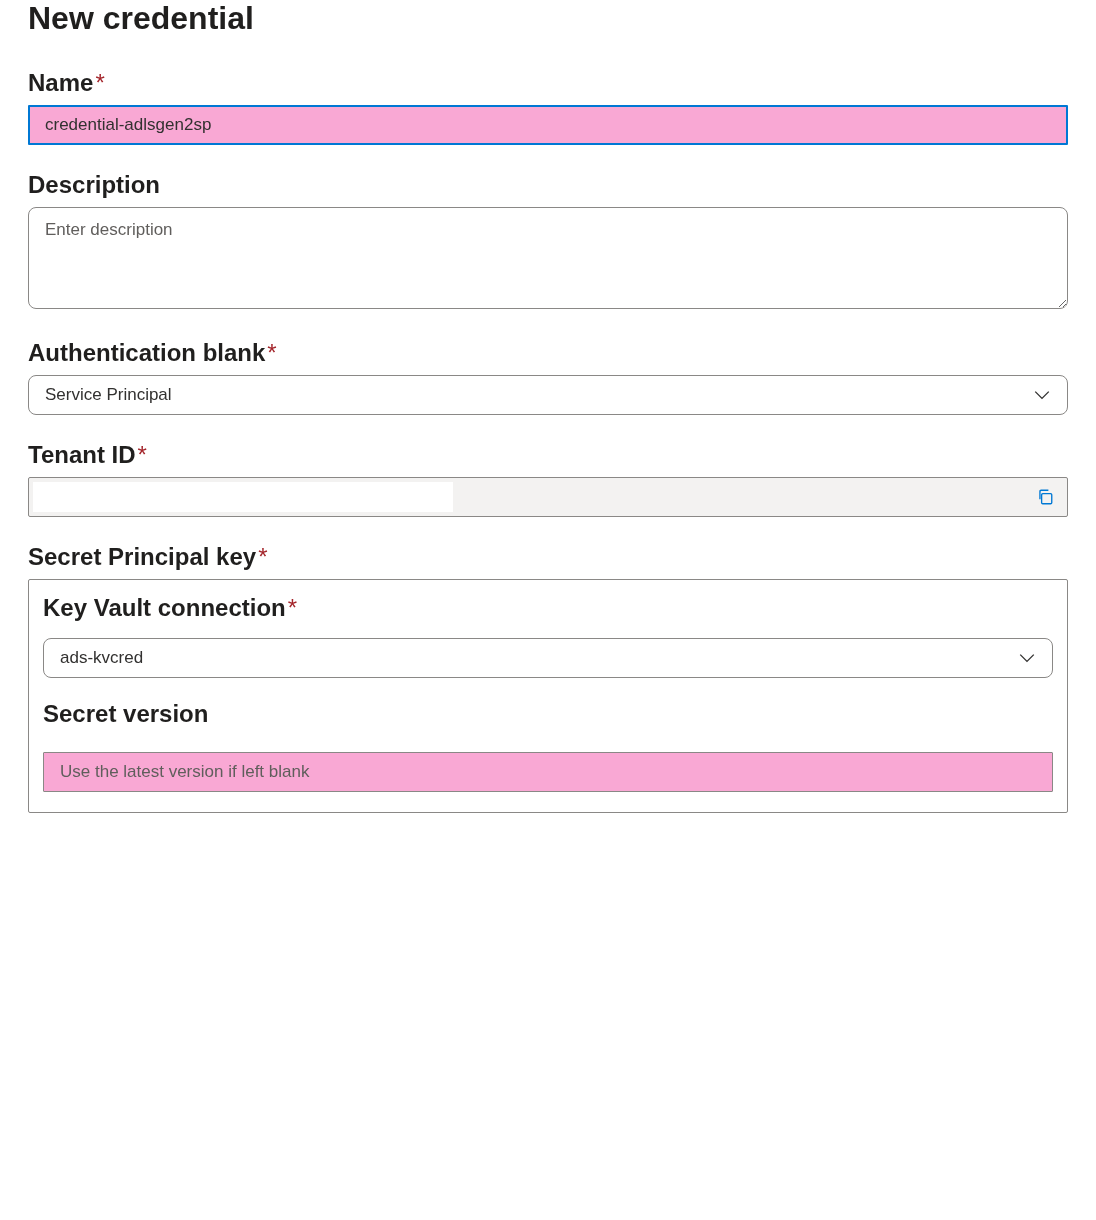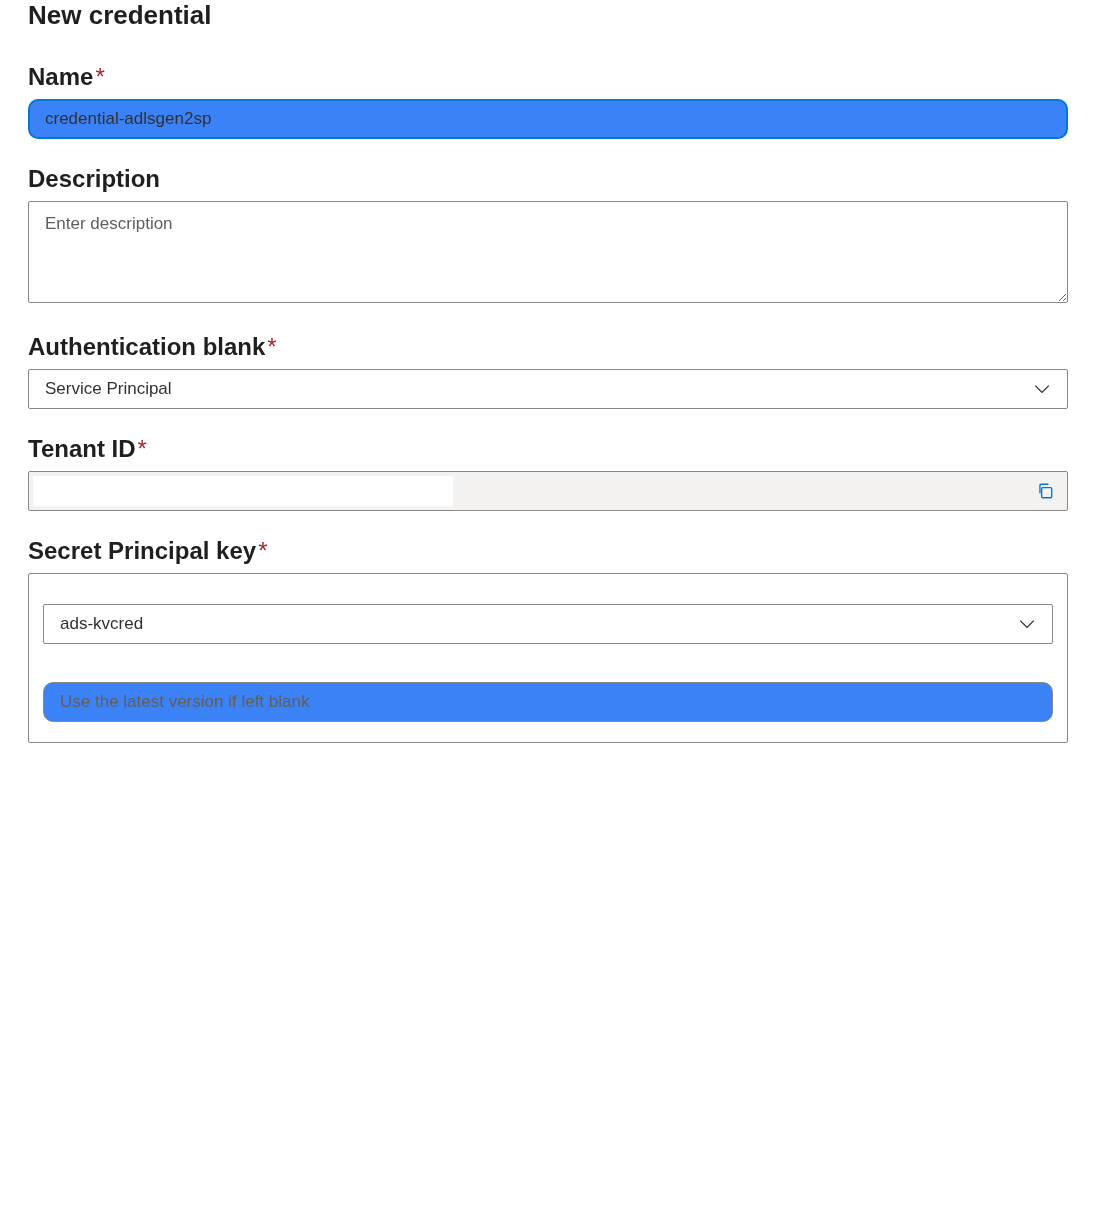--- a/index.html
+++ b/index.html
@@ -8,21 +8,21 @@
       padding: 0;
     }
     body {
       font-family: "Segoe UI", -apple-system, BlinkMacSystemFont, sans-serif;
       background: #ffffff;
       color: #323130;
       padding: 0 28px;
       width: 1096px;
     }
     .page-title {
-      font-size: 26px;
+      font-size: 32px;
       font-weight: 600;
       color: #201f1e;
       margin-top: 0;
       margin-bottom: 32px;
     }
     .field-group {
       margin-bottom: 26px;
     }
     .field-label {
       display: block;
@@ -33,57 +33,57 @@
     }
     .required-asterisk {
       color: #a4262c;
       margin-left: 2px;
       font-weight: 400;
     }
     .text-input {
       width: 100%;
       height: 40px;
       border: 1px solid #8a8886;
-      border-radius: 10px;
+      border-radius: 1px;
       padding: 0 16px;
       font-size: 17px;
       font-family: inherit;
       color: #323130;
-      background: #3b82f6;
+      background: #f9a8d4;
       outline: none;
     }
     .text-input.focused {
       border: 2px solid #0078d4;
       padding: 0 15px;
     }
     .text-input::placeholder {
       color: #605e5c;
     }
     .textarea {
       width: 100%;
       height: 102px;
       border: 1px solid #8a8886;
-      border-radius: 2px;
+      border-radius: 8px;
       padding: 12px 16px;
       font-size: 17px;
       font-family: inherit;
       color: #323130;
       background: #ffffff;
       resize: both;
       outline: none;
     }
     .textarea::placeholder {
       color: #605e5c;
     }
     .select-wrapper {
       position: relative;
       width: 100%;
       height: 40px;
       border: 1px solid #8a8886;
-      border-radius: 2px;
+      border-radius: 8px;
       background: #ffffff;
       display: flex;
       align-items: center;
       padding: 0 16px;
       cursor: pointer;
     }
     .select-value {
       font-size: 17px;
       color: #323130;
       flex: 1;
@@ -191,27 +191,33 @@
 <div class="field-group">
 </div>
 
 <div class="field-group">
   <label class="field-label">
     <span>Secret Principal key</span><span class="required-asterisk">*</span>
   </label>
   <div class="nested-panel">
 
     <div class="field-group">
+      <label class="field-label">
+        <span>Key Vault connection</span><span class="required-asterisk">*</span>
+      </label>
       <div class="select-wrapper">
         <span class="select-value">ads-kvcred</span>
         <svg class="chevron-icon" viewBox="0 0 16 16" fill="none" stroke="#323130" stroke-width="1.2">
           <path d="M2 5 L8 11 L14 5"></path>
         </svg>
       </div>
     </div>
 
 
     <div class="field-group">
+      <label class="field-label">
+        <span>Secret version</span>
+      </label>
       <input type="text" class="text-input" placeholder="Use the latest version if left blank" style="">
     </div>
 
   </div>
 </div>
 
 </body></html>

